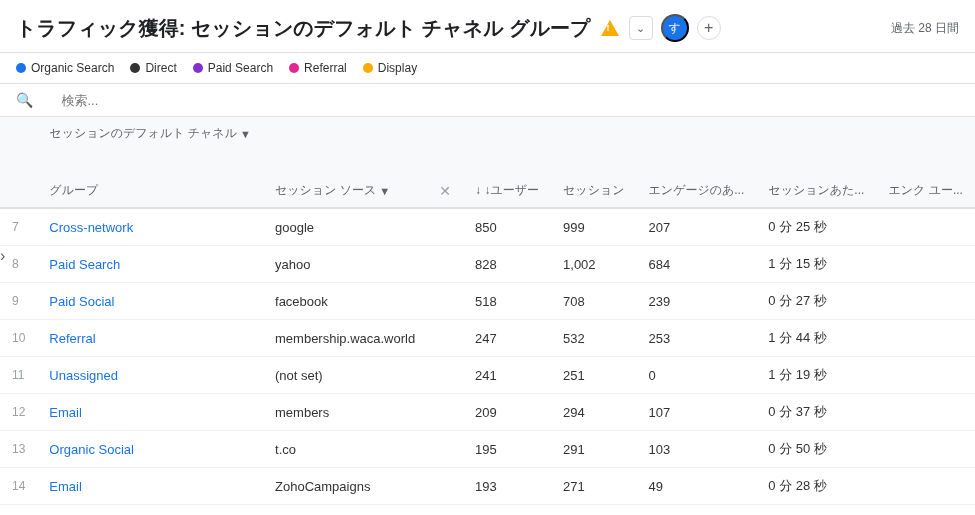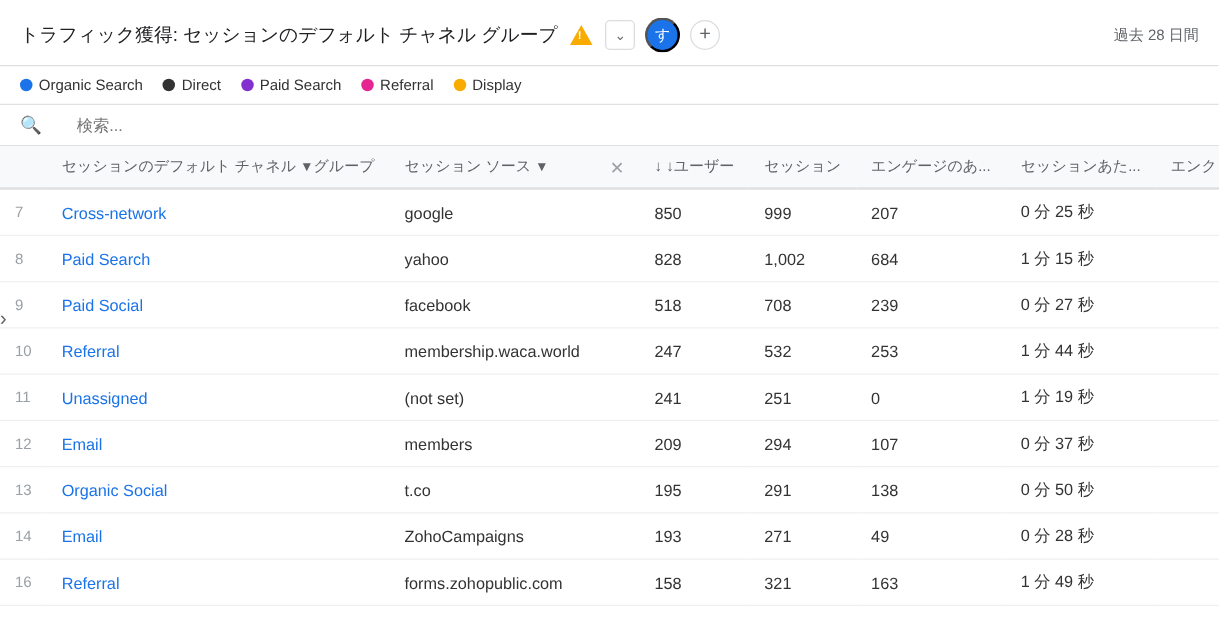--- a/index.html
+++ b/index.html
@@ -21,22 +21,22 @@
       border-bottom: 1px solid #e0e0e0;
     }
 
     .header-left {
       display: flex;
       align-items: center;
       gap: 8px;
     }
 
     .header-title {
-      font-size: 15px;
-      font-weight: 400;
+      font-size: 20px;
+      font-weight: 700;
       color: #202124;
     }
 
     .warning-icon {
       display: inline-flex;
       align-items: center;
       justify-content: center;
       width: 22px;
       height: 22px;
     }
@@ -213,21 +213,22 @@
     }
 
     .col-filter {
       display: inline-flex;
       align-items: center;
       gap: 3px;
     }
 
     .th-two-line {
       display: flex;
-      flex-direction: row;
+      flex-direction: column;
+      gap: 40px;
     }
 
     .x-clear {
       color: #9aa0a6;
       font-size: 14px;
       cursor: pointer;
     }
 
     .left-arrow {
       position: absolute;
@@ -390,21 +391,21 @@
       <td class="num">0 分 37 秒</td>
       <td class="num"></td>
     </tr>
           <tr>
       <td class="row-num">13</td>
       <td class="channel">Organic Social</td>
       <td>t.co</td>
       <td></td>
       <td class="num">195</td>
       <td class="num">291</td>
-      <td class="num">138</td>
+      <td class="num">103</td>
       <td class="num">0 分 50 秒</td>
       <td class="num"></td>
     </tr>
           <tr>
       <td class="row-num">14</td>
       <td class="channel">Email</td>
       <td>ZohoCampaigns</td>
       <td></td>
       <td class="num">193</td>
       <td class="num">271</td>

